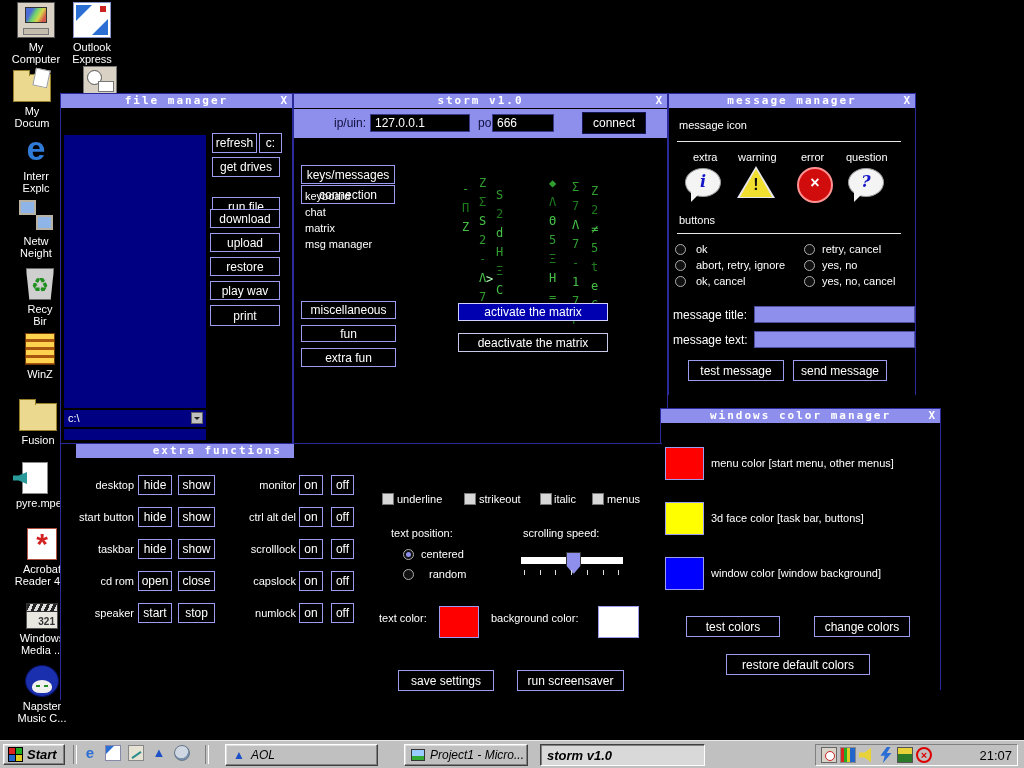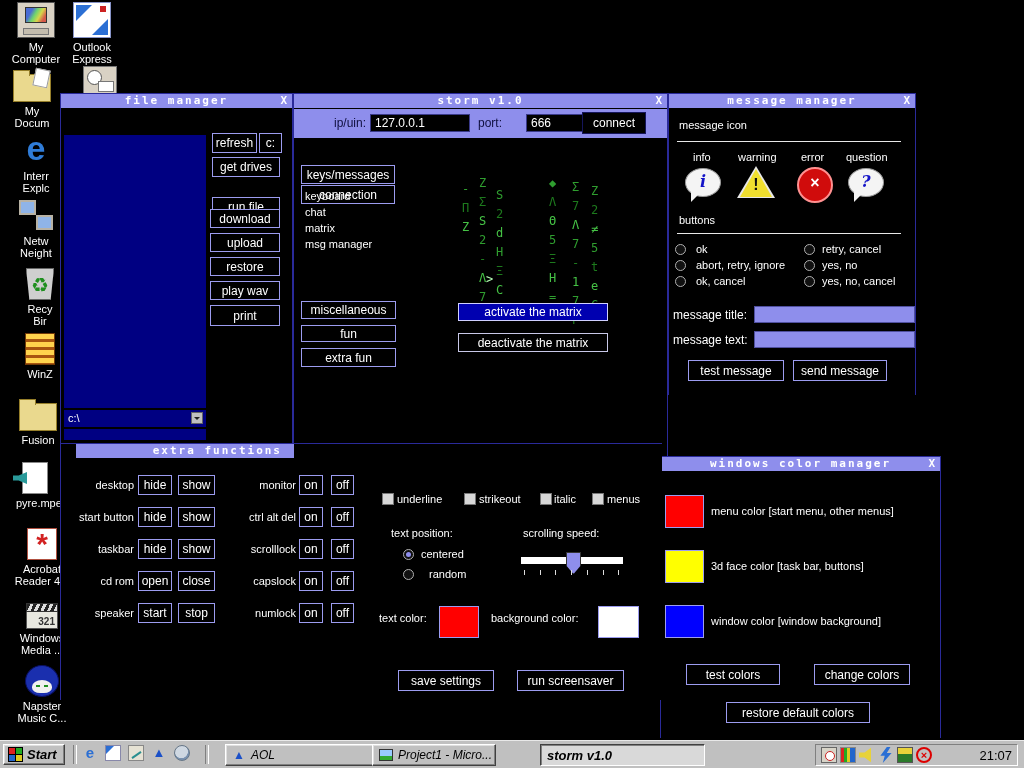--- a/index.html
+++ b/index.html
@@ -84,21 +84,21 @@
   .micon{position:absolute;}
   .bubble{width:34px;height:27px;background:#f4f4f4;border:1px solid #999;border-radius:50%;}
   .bubble::after{content:"";position:absolute;left:5px;bottom:-6px;border:5px solid transparent;border-top-color:#f4f4f4;border-left-color:#f4f4f4;}
   .bubble .gl{position:absolute;width:100%;text-align:center;top:3px;font:bold italic 16px "DejaVu Serif",serif;color:#1414c8;}
   .tri{width:38px;height:32px;background:#e8e8e8;clip-path:polygon(50% 0,100% 100%,0 100%);}
   .tri::before{content:"";position:absolute;left:3px;top:3px;width:32px;height:28px;background:#f0df2f;clip-path:polygon(50% 0,100% 100%,0 100%);}
   .tri .gl{position:absolute;width:100%;text-align:center;top:10px;font:bold 16px "Liberation Sans",sans-serif;color:#111;}
   .errc{width:32px;height:32px;border-radius:50%;background:#d00c0c;border:2px solid #ff9090;box-sizing:content-box;}
   .errc .gl{position:absolute;width:100%;text-align:center;top:5px;font:bold 16px "Liberation Sans",sans-serif;color:#fff;}
   
-  #cm{left:660px;top:408px;width:281px;height:282px;z-index:6;margin-top:48px;}
+  #cm{left:660px;top:408px;width:281px;height:282px;z-index:6;}
   .swatch{position:absolute;border:1px solid var(--bord);box-sizing:border-box;}
   
   #ef{left:60px;top:443px;width:602px;height:257px;z-index:8;border-right:none;}
   #ef .tbar{left:15px;right:auto;width:218px;text-align:right;padding-right:12px;box-sizing:border-box;}
   .eflab{position:absolute;color:#fff;font-size:11px;text-align:right;white-space:nowrap;}
   .track{position:absolute;left:460px;top:113px;width:102px;height:7px;background:#fff;}
   .thumb{position:absolute;left:505px;top:108px;width:13px;height:20px;background:var(--peri);border:1px solid #333;
          clip-path:polygon(0 0,100% 0,100% 60%,50% 100%,0 60%);}
   .tick{position:absolute;top:126px;width:1px;height:5px;background:#ddd;}
   
@@ -269,21 +269,21 @@
 
   <div class="win" id="storm">
     <div class="tbar">
       <span>storm v1.0</span>
       <span class="xbtn">X</span>
     </div>
     <div class="stoolbar">
       <span class="tl" style="left:40px">ip/uin:</span>
       <div class="binput" style="left:76px;top:5px;width:100px;height:18px">127.0.0.1</div>
       <span class="tl" style="left:184px">port:</span>
-      <div class="binput" style="left:232px;top:5px;width:62px;height:18px">666</div>
+      <div class="binput" style="left:198px;top:5px;width:62px;height:18px">666</div>
       <div class="sb" style="left:288px;top:3px;width:64px;height:22px;border-color:#15155a">connect</div>
     </div>
     <div id="stormTabs">
         <div class="sb" style="left: 7px; top: 47px; width: 94px; height: 19px; margin-top: 44px;">connection</div>
         <div class="sb" style="left: 7px; top: 71px; width: 94px; height: 19px;">keys/messages</div>
       </div>
     <div id="stormList">
         <div class="slist" style="left: 11px; top: 96px;">keyboard</div>
         <div class="slist" style="left: 11px; top: 112px;">chat</div>
         <div class="slist" style="left: 11px; top: 128px;">matrix</div>
@@ -355,21 +355,21 @@
     <div class="sb" style="left:164px;top:239px;width:150px;height:19px;border-color:#c8c8e8">deactivate the matrix</div>
   </div>
 
   <div class="win" id="mm">
     <div class="tbar">
       <span>message manager</span>
       <span class="xbtn">X</span>
     </div>
     <span class="wlbl" style="left:10px;top:25px">message icon</span>
     <div class="hr" style="left:8px;top:47px;width:224px"></div>
-    <span class="wlbl" style="left:24px;top:57px">info</span>
+    <span class="wlbl" style="left:24px;top:57px">extra</span>
     <span class="wlbl" style="left:69px;top:57px">warning</span>
     <span class="wlbl" style="left:132px;top:57px">error</span>
     <span class="wlbl" style="left:177px;top:57px">question</span>
     <div class="micon bubble" style="left:16px;top:74px">
         <span class="gl">i</span>
       </div>
     <div class="micon tri" style="left:68px;top:72px">
         <span class="gl">!</span>
       </div>
     <div class="micon errc" style="left:128px;top:73px">
@@ -510,21 +510,21 @@
         <div class="qi q-show-desktop" style="position: relative;"></div>
         <div class="qi q-aol" style="position: relative;">▲</div>
         <div class="qi q-globe" style="position: relative;"></div>
       </div>
     <div class="tdiv" style="left:205px"></div>
     <div id="tasks">
         <div class="task raised" style="left: 225px; width: 153px;">
           <span class="ti ti-aol">▲</span>
           <span>AOL</span>
         </div>
-        <div class="task raised" style="left: 372px; width: 124px; text-align: right;">
+        <div class="task raised" style="left: 404px; width: 124px; text-align: right;">
           <span class="ti ti-vb"></span>
           <span>Project1 - Micro...</span>
         </div>
         <div class="task active" style="left: 540px; width: 165px; border-width: 1px; border-style: solid; border-color: rgb(64, 64, 64) rgb(255, 255, 255) rgb(255, 255, 255) rgb(64, 64, 64); border-image: initial;">
           <span>storm v1.0</span>
         </div>
       </div>
     <div class="tray" id="tray">
       <div class="tri16 t-scheduler"></div>
         <div class="tri16 t-display"></div>

